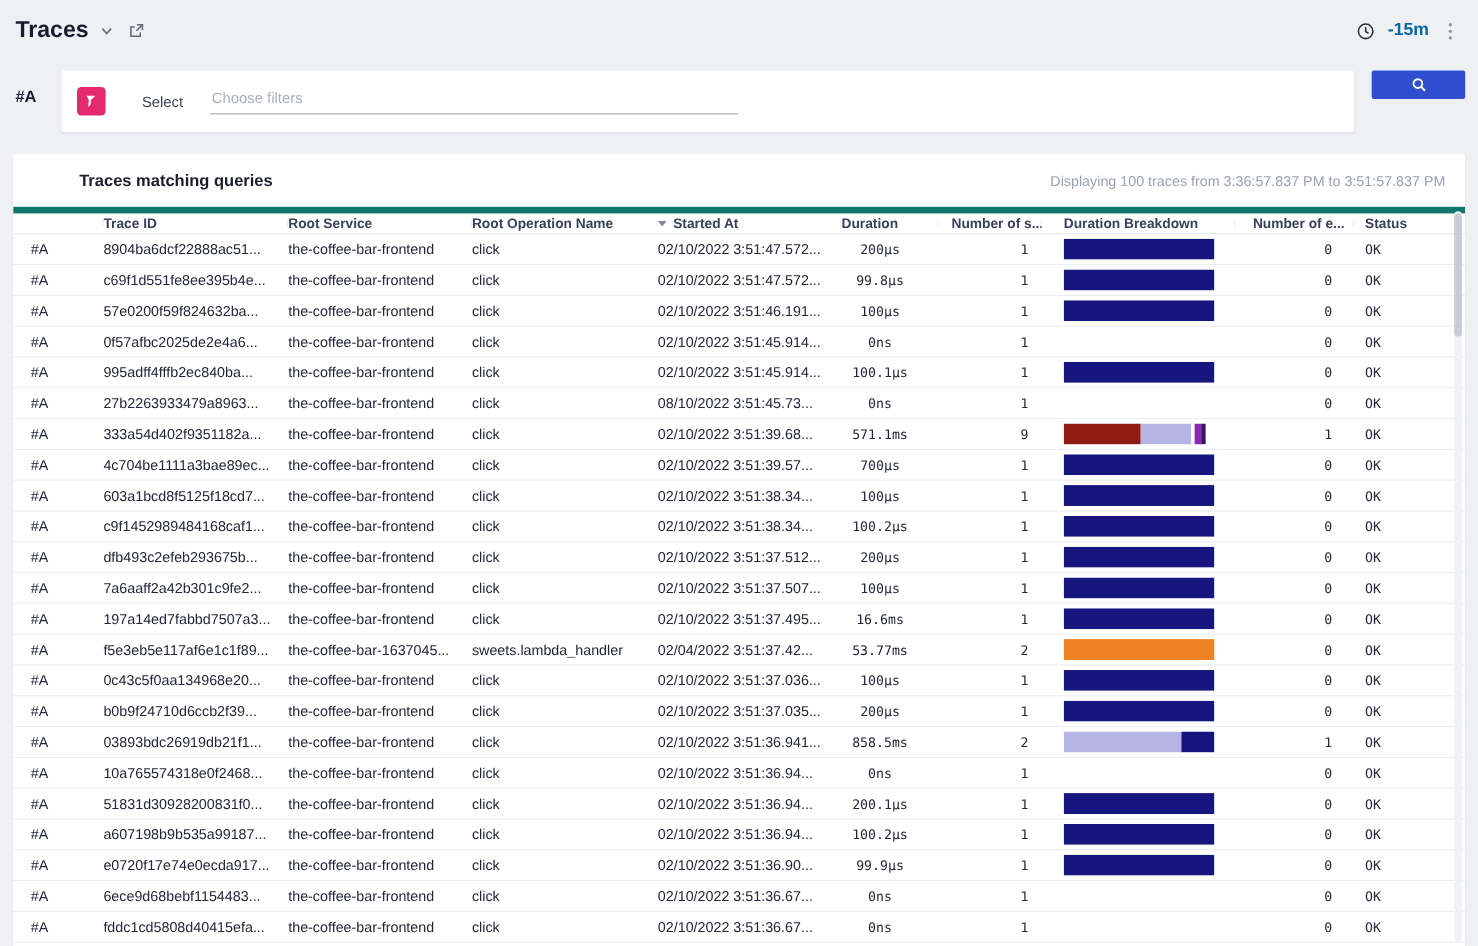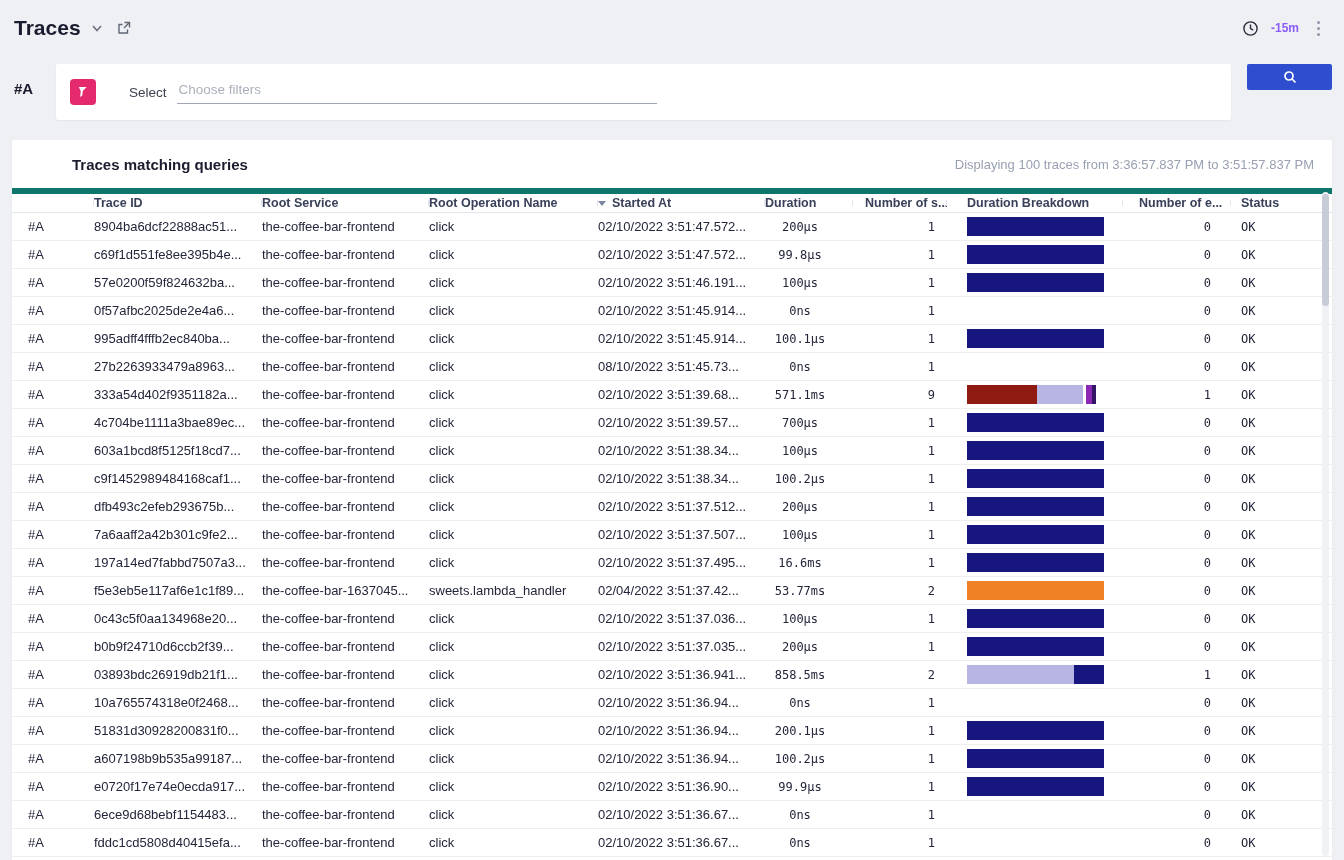--- a/index.html
+++ b/index.html
@@ -10,38 +10,38 @@
     color:#1c1e30;
     position:relative;
   }
 
   
   .topbar { height:56px; display:flex; align-items:center; padding:0 18px 0 14px; }
   .page-title { font-size:21px; font-weight:700; color:#191b2e; }
   .title-chevron { margin-left:9px; display:flex; align-items:center; cursor:pointer; }
   .export-btn { margin-left:12px; display:flex; align-items:center; cursor:pointer; }
   .topbar-right { margin-left:auto; display:flex; align-items:center; gap:12px; }
-  .time-range { font-size:12px; font-weight:600; color:#8b5cf6; }
+  .time-range { font-size:16px; font-weight:600; color:#0369a1; }
   .kebab { display:flex; flex-direction:column; gap:3px; padding:4px 6px; cursor:pointer; }
   .kebab i { width:3px; height:3px; border-radius:50%; background:#8e96a5; display:block; }
 
   
   .filter-row { display:flex; align-items:flex-start; padding:8px 12px 0 14px; }
   .query-label { font-size:15px; font-weight:700; color:#191b2e; padding-top:16px; width:42px; }
   .filter-card {
     flex:1; background:#fff; height:56px; border-radius:2px;
     display:flex; align-items:center; padding:16px 14px;
     box-shadow:0 1px 2px rgba(25,27,46,.06); margin-right:16px;
   }
   .filter-icon {
     width:26px; height:26px; border-radius:4px; background:#e42a6d;
     display:flex; align-items:center; justify-content:center; flex-shrink:0;
   }
   .select-label { margin-left:33px; font-size:13.5px; color:#3c4350; }
-  .filter-input-wrap { margin-left:10px; width:480px; }
+  .filter-input-wrap { margin-left:24px; width:480px; }
   .filter-input {
     width:100%; border:none; outline:none; border-bottom:1px solid #a0a7b3;
     font-size:13.5px; padding:2px 0 6px 2px; background:transparent; color:#23263a;
     font-family:"Liberation Sans", sans-serif;
   }
   .filter-input::placeholder { color:#aab0bb; }
   .search-btn {
     width:85px; height:26px; background:#2e4ecf; border-radius:2px;
     display:flex; align-items:center; justify-content:center; cursor:pointer; flex-shrink:0;
   }

